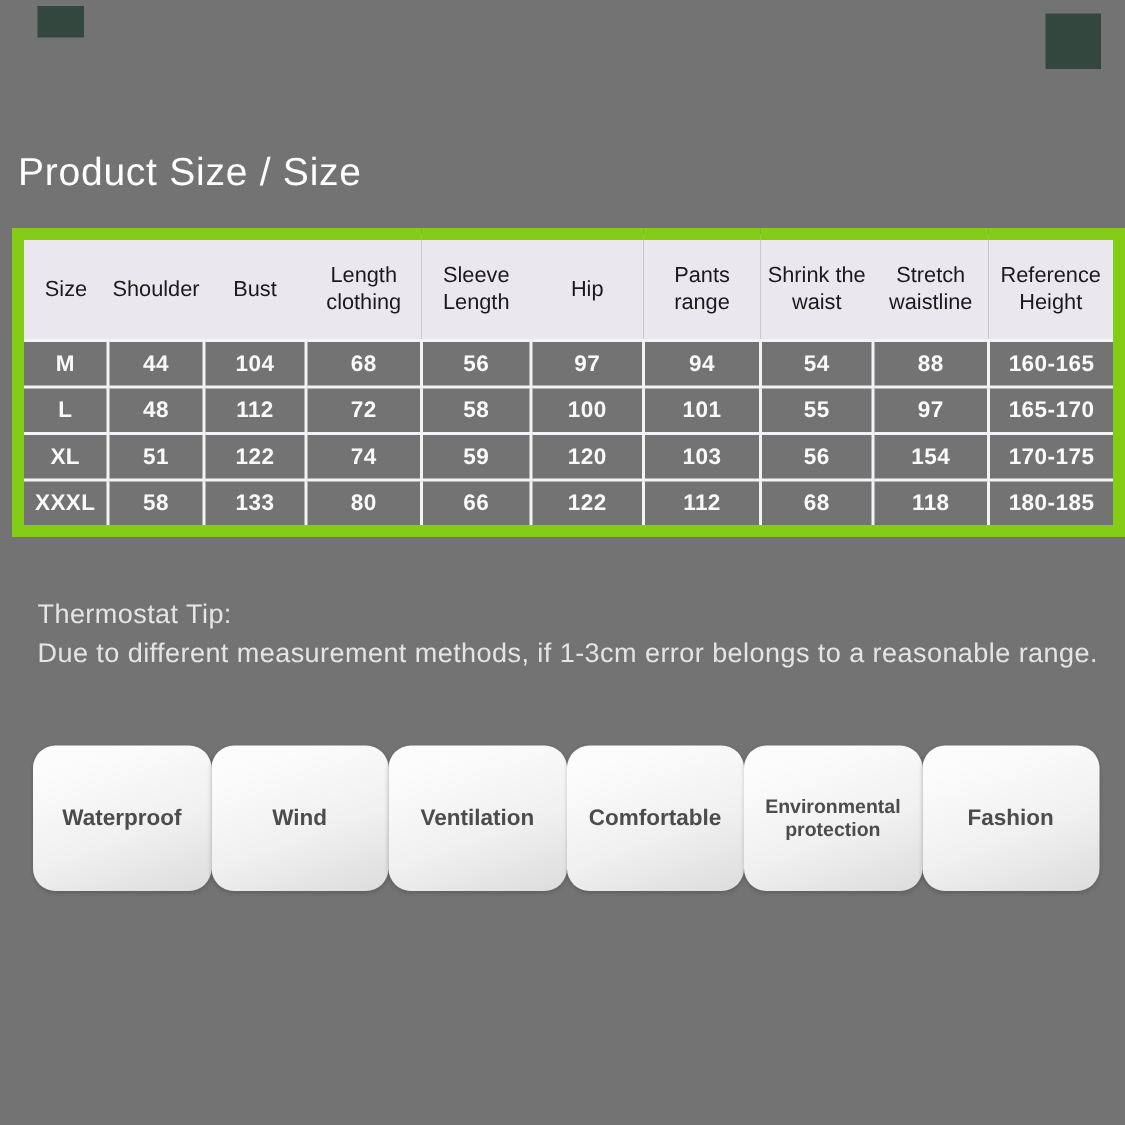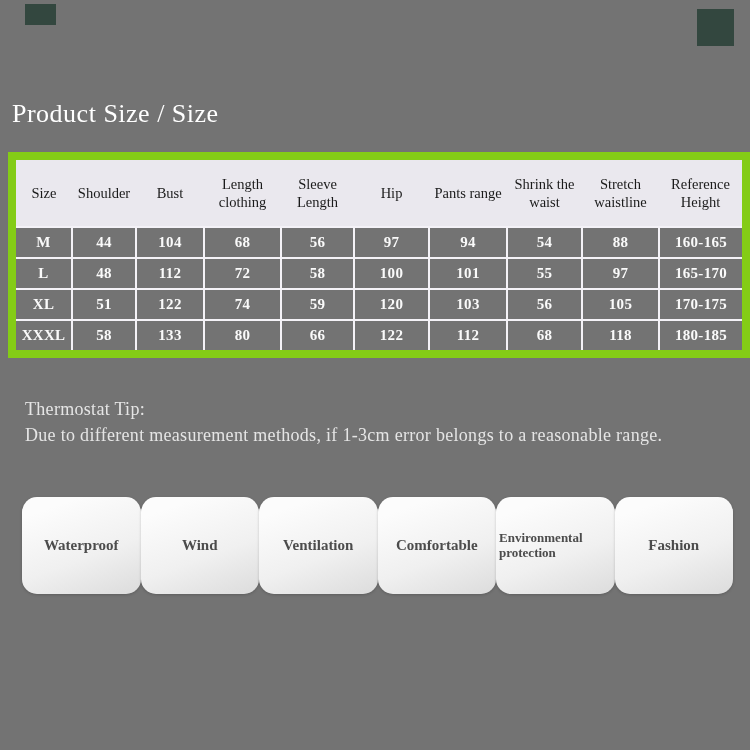--- a/index.html
+++ b/index.html
@@ -1,21 +1,21 @@
 <!DOCTYPE html>
 <html><head>
 <meta charset="utf-8">
 <style>
   html,body { margin:0; padding:0; }
   .canvas {
     position: relative;
     width: 750px;
     height: 750px;
     background: #737373;
-    font-family: Liberation Serif, serif;
+    font-family: Liberation Sans, sans-serif;
     overflow: hidden;
   }
   .accent { position: absolute; background: #33473f; }
   .accent-left  { left: 25px;  top: 4px; width: 31px; height: 21px; }
   .accent-right { left: 697px; top: 9px; width: 37px; height: 37px; }
 
   .title {
     position: absolute;
     left: 12px; top: 99px;
     margin: 0;
@@ -73,21 +73,21 @@
     justify-content: space-between;
   }
   .badge {
     width: 121px; height: 97px;
     border-radius: 15px;
     background: linear-gradient(160deg, #fcfcfc 15%, #f0f0f0 60%, #dcdcdc 100%);
     box-shadow: 0 1px 3px rgba(0,0,0,0.18);
     display: flex;
     align-items: center;
     justify-content: center;
-    text-align: left;
+    text-align: center;
   }
   .badge span {
     color: #4c4c4c;
     font-size: 15px;
     font-weight: bold;
     line-height: 1.15;
     padding: 0 3px;
   }
   .badge:nth-child(5) span { font-size: 13px; }
 </style>
@@ -154,21 +154,21 @@
       </tr>
       <tr>
         <td>XL</td>
         <td>51</td>
         <td>122</td>
         <td>74</td>
         <td>59</td>
         <td>120</td>
         <td>103</td>
         <td>56</td>
-        <td>105</td>
+        <td>154</td>
         <td>170-175</td>
       </tr>
       <tr>
         <td>XXXL</td>
         <td>58</td>
         <td>133</td>
         <td>80</td>
         <td>66</td>
         <td>122</td>
         <td>112</td>

